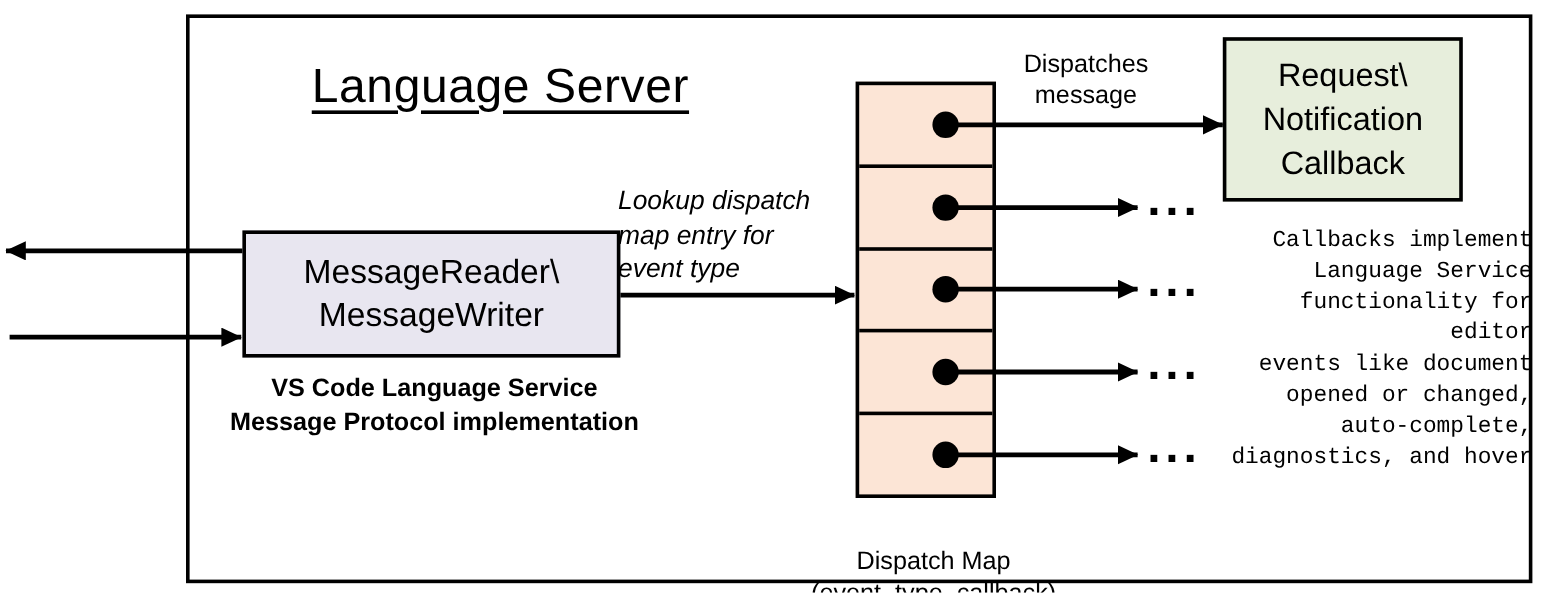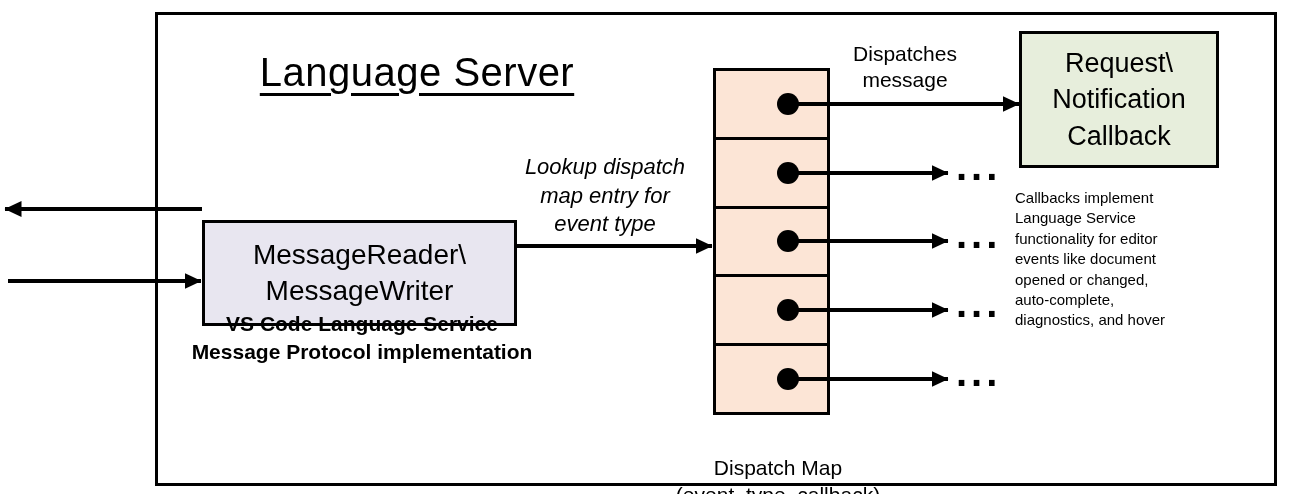--- a/index.html
+++ b/index.html
@@ -28,36 +28,36 @@
     text-decoration-thickness: 3px;
     text-underline-offset: 7px;
     margin-left: 24px;
   }
 
   .reader-box {
     left: 202px; top: 192px; width: 315px; height: 106px;
     border: 3px solid #000; box-sizing: border-box;
     background: var(--reader-fill, #e8e6f0);
     display: flex; align-items: center; justify-content: center;
-    text-align: center; font-size: 28px; line-height: 1.3; margin-top: 28px;
+    text-align: center; font-size: 28px; line-height: 1.3;
   }
   .reader-caption {
     left: 182px; top: 310px; width: 360px;
     text-align: center; font-size: 21px; line-height: 1.33; font-weight: bold;
   }
 
   .io-label {
     left: 15px; top: 221px; width: 150px;
     text-align: center; font-style: italic;
     font-size: 22px; line-height: 1.23;
   }
 
   .lookup-label {
     left: 515px; top: 153px; width: 180px;
-    text-align: center; font-style: italic;
+    font-style: italic;
     font-size: 22px; line-height: 1.3;
   }
 
   .dispatch-map {
     left: 713px; top: 68px; width: 117px; height: 347px;
     border: 3px solid #000; box-sizing: border-box;
     background: var(--map-fill, #fce5d6);
     display: flex; flex-direction: column;
   }
   .dispatch-cell { flex: 1; }
@@ -75,21 +75,21 @@
 
   .callback-box {
     left: 1019px; top: 31px; width: 200px; height: 137px;
     border: 3px solid #000; box-sizing: border-box;
     background: var(--callback-fill, #e7eedc);
     display: flex; align-items: center; justify-content: center;
     text-align: center; font-size: 27px; line-height: 1.35;
   }
   .callback-desc {
     left: 1015px; top: 188px; width: 262px;
-    text-align: left; font-size: 15px; line-height: 1.36;
+    text-align: right; font-size: 19px; line-height: 1.36; font-family: Liberation Mono, monospace;
   }
 
   .ellipsis {
     font-size: 40px; font-weight: bold; letter-spacing: 4px;
     line-height: 40px; width: 60px;
   }
 
   .connector-layer {
     position: absolute; left: 0; top: 0;
     pointer-events: none;

